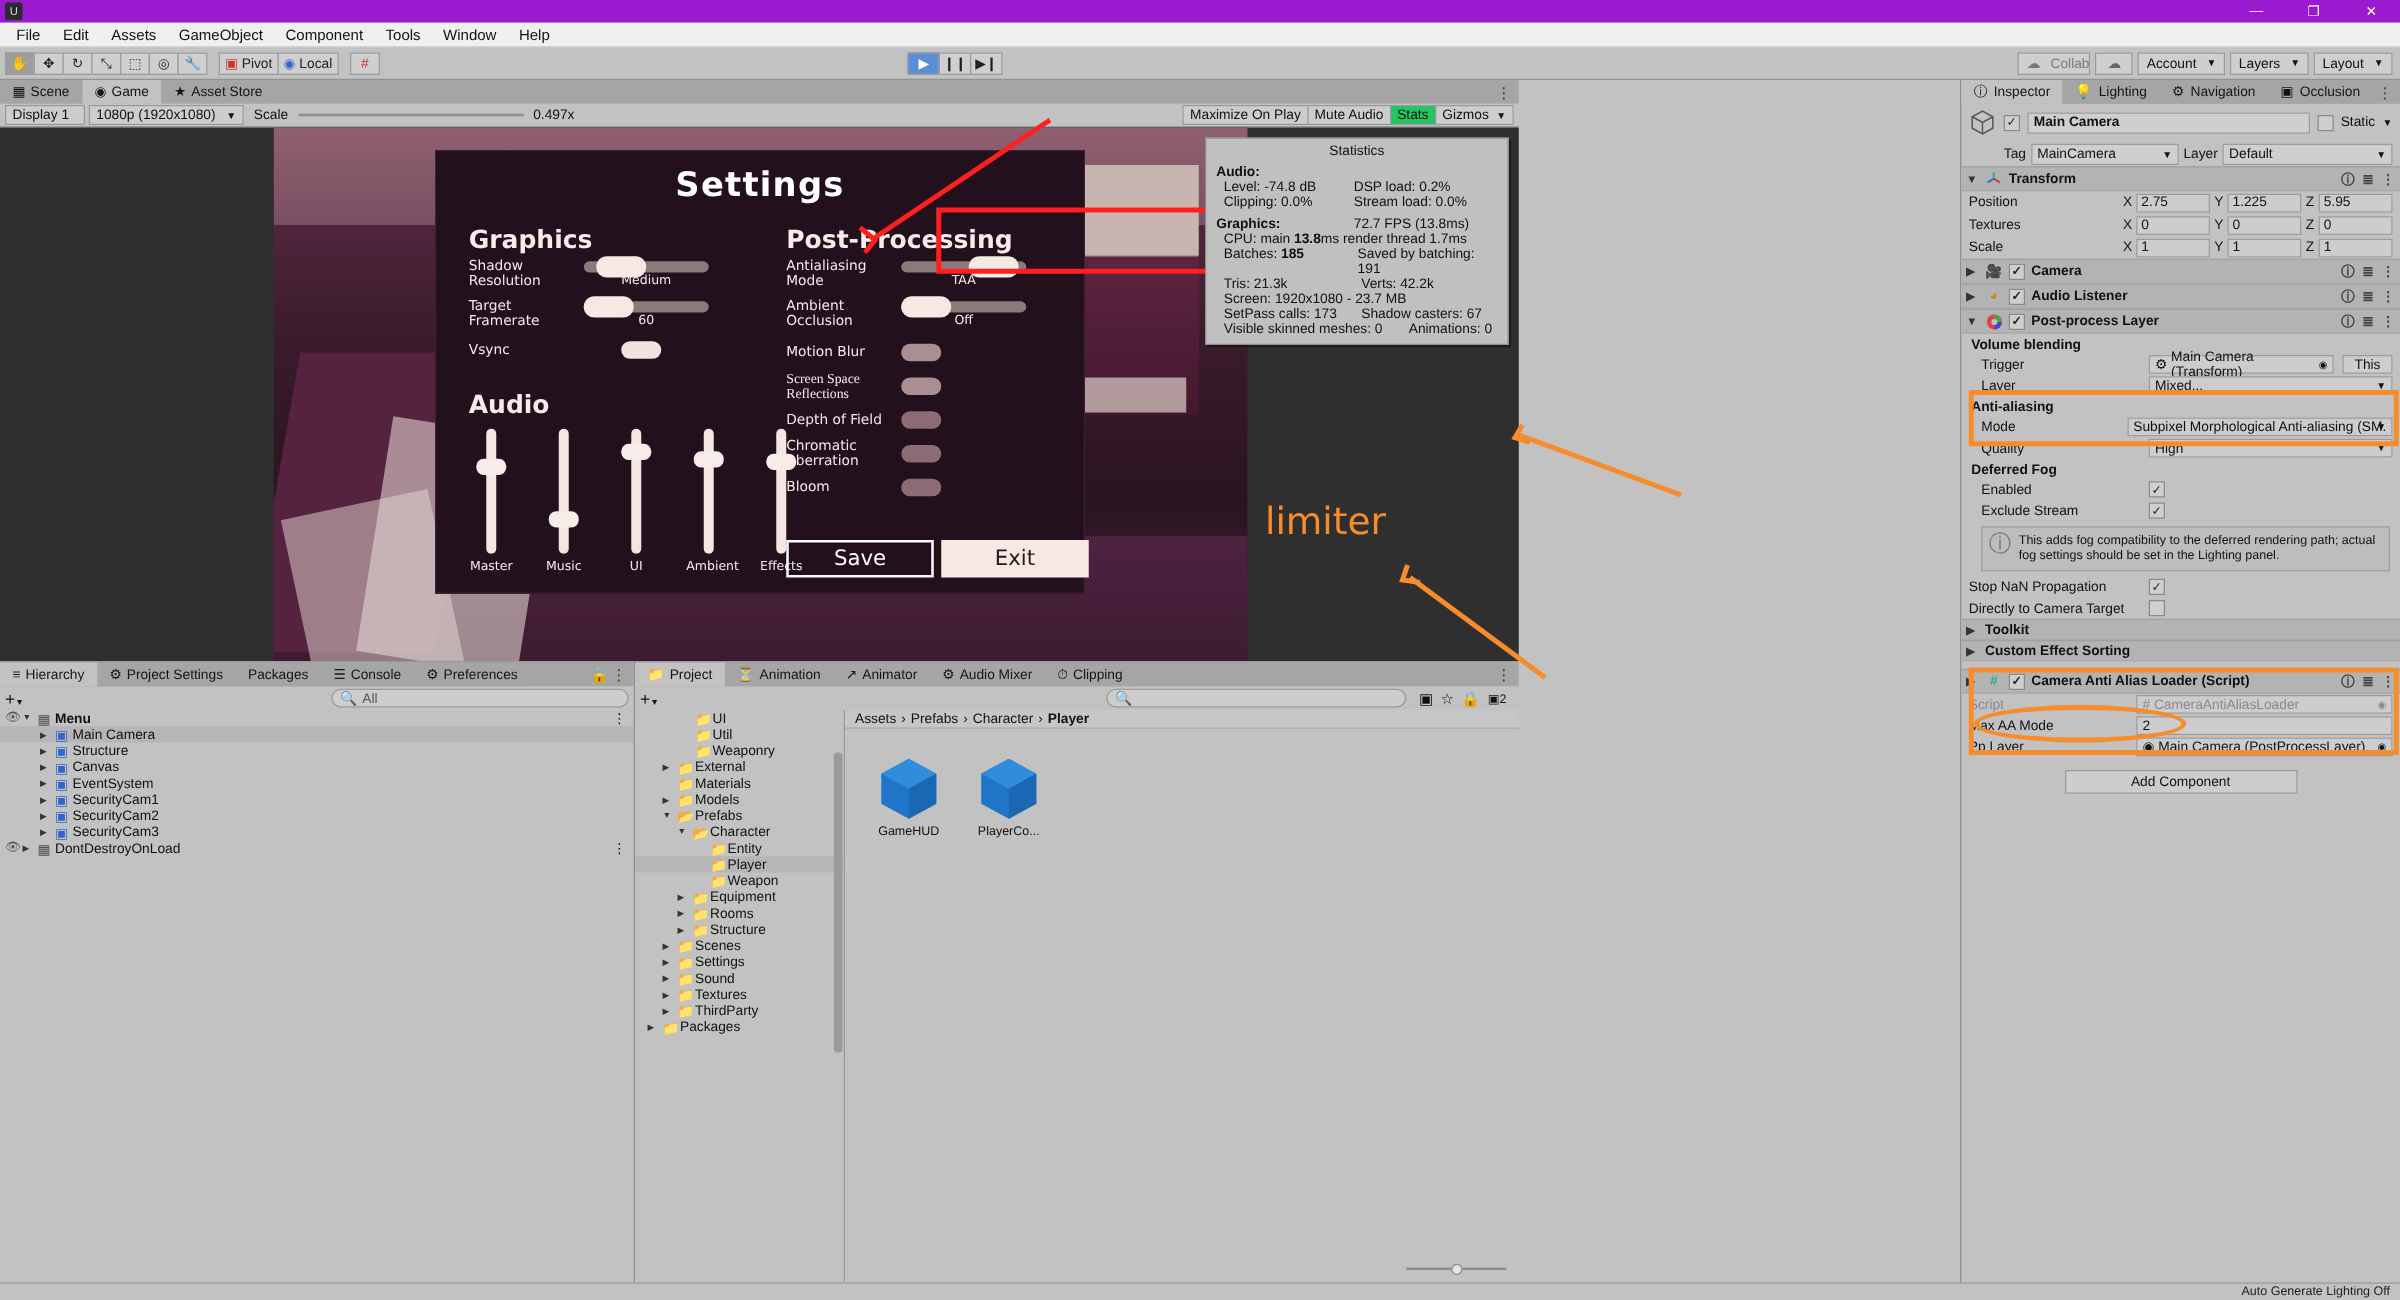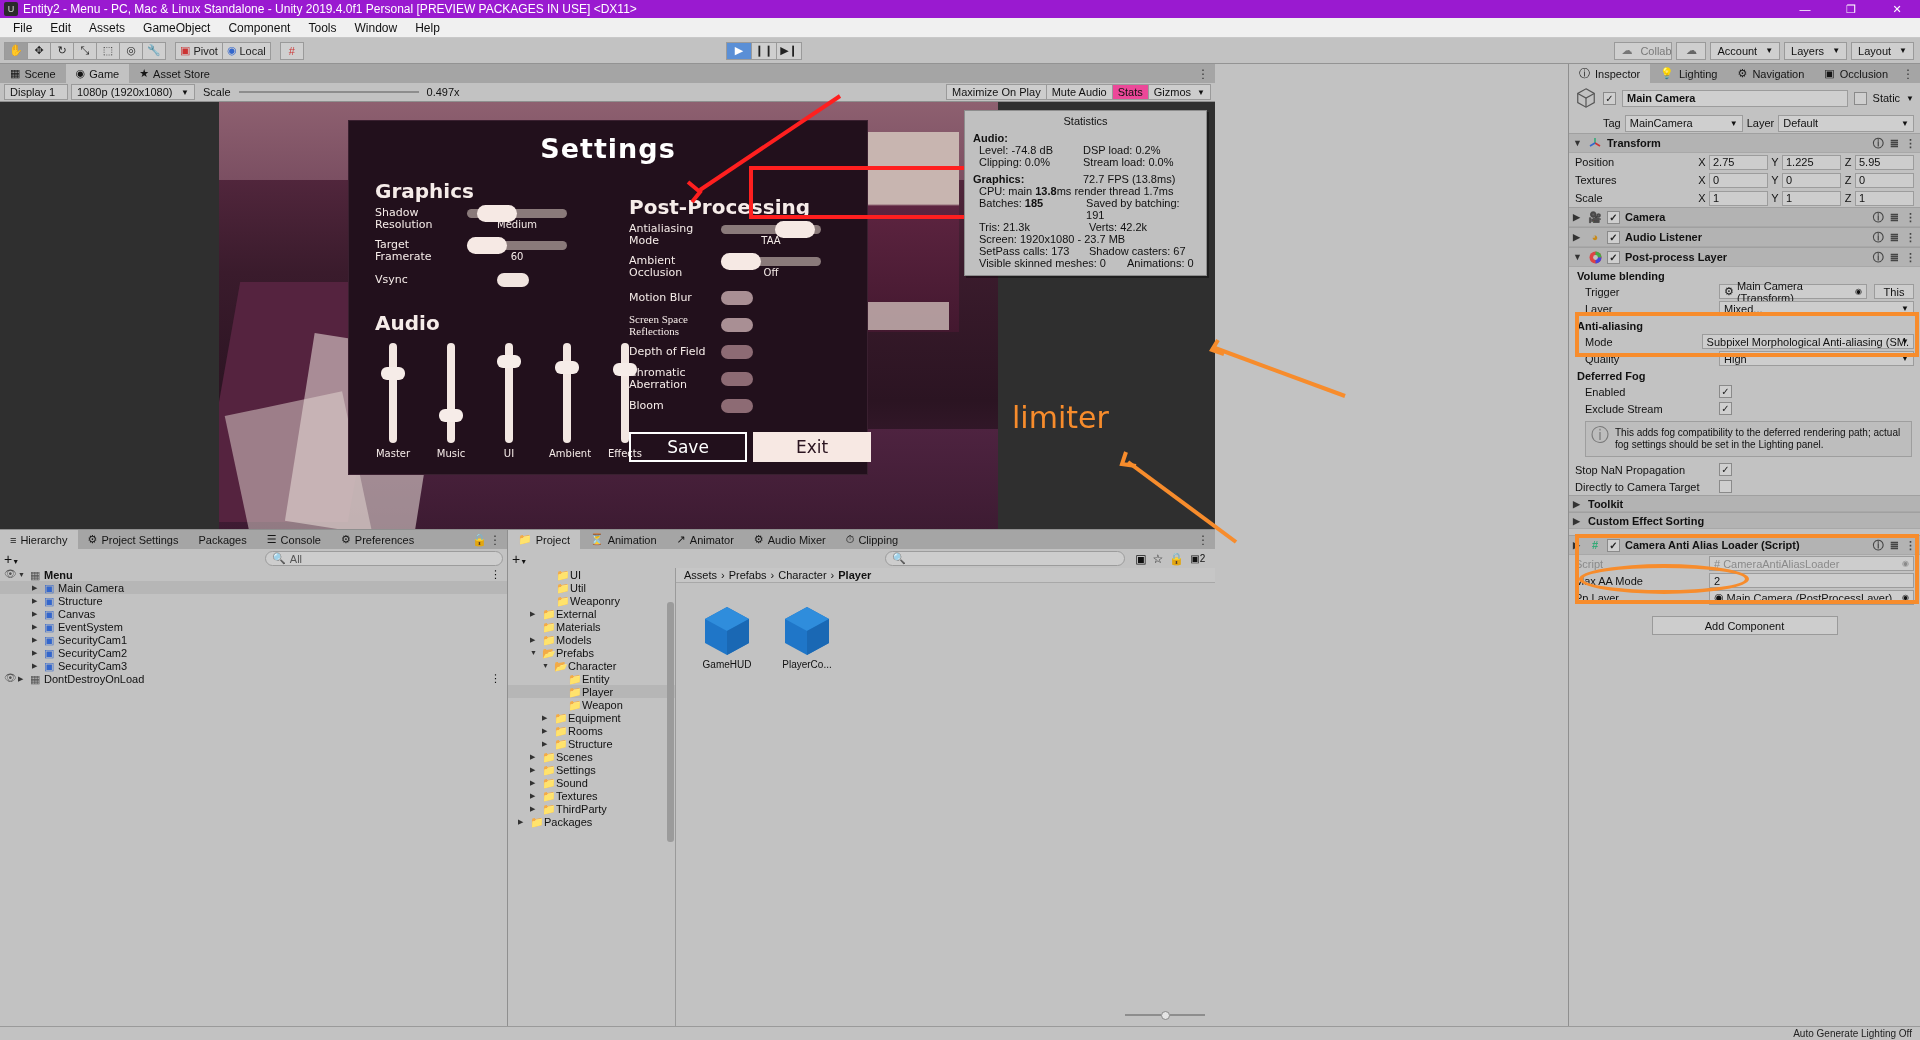--- a/index.html
+++ b/index.html
@@ -51,21 +51,21 @@
 
   
   #gamepanel { position:absolute; left:0; top:0; width:1215px; height:465px; background:#c2c2c2; }
   .tabrow { height:19px; background:#a5a5a5; display:flex; align-items:flex-end; position:relative;}
   .tab { height:19px; padding:0 10px; display:flex; align-items:center; gap:4px; font-size:11px; color:#151515; background:#a5a5a5;}
   .tab.sel { background:#c2c2c2; }
   .tabrow .dots { position:absolute; right:6px; top:3px; font-size:12px; color:#333; letter-spacing:0px;}
   .gametoolbar { height:19px; background:#c2c2c2; display:flex; align-items:center; padding:0 4px; gap:3px; border-bottom:1px solid #8f8f8f; position:relative;}
   .gt { height:16px; border:1px solid #9a9a9a; background:#cdcdcd; display:flex; align-items:center; padding:0 5px; font-size:11px; gap:6px;}
   .gt.flat { border:none; background:transparent; }
-  .gt.on { background:#ec4899; }
+  .gt.on { background:#22c55e; }
   .gt-right { position:absolute; right:4px; display:flex; gap:0; }
   .gt-right .gt { margin-left:-1px; }
   #gameview { position:absolute; left:0; right:0; top:38px; bottom:0; background:#2f2f2f; overflow:hidden; }
 
   
   #render {
     position:absolute; left:219px; top:0; width:779px; height:427px;
     background:
       linear-gradient(180deg,#6f3d52 0%,#51263c 18%,#3a1b2c 40%,#2b1422 70%,#45203a 100%);
     overflow:hidden;
@@ -83,21 +83,21 @@
   #render .redglow { position:absolute; left:380px; bottom:80px; width:260px;height:26px;background:radial-gradient(ellipse at center,#ff2a2a,transparent 72%); opacity:.85;}
 
   
   #settingsui {
     position:absolute; left:129px; top:18px; width:520px; height:355px;
     background:#22101c; border:1px solid #3a2030; color:#f6ece9;
     font-family:"DejaVu Sans", sans-serif;
   }
   #settingsui .title { text-align:center; font-size:27px; font-weight:bold; letter-spacing:1px; margin-top:12px; color:#fff;}
   .colL { position:absolute; left:26px; top:58px; width:240px;}
-  .colR { position:absolute; left:280px; top:74px; width:230px;}
+  .colR { position:absolute; left:280px; top:58px; width:230px;}
   .secthead { font-size:20px; font-weight:bold; margin-bottom:4px; }
   .setrow { display:flex; align-items:center; margin-bottom:8px; font-size:11px; }
   .setlbl { width:92px; line-height:12px; }
   .sldwrap { position:relative; width:100px; }
   .sld { height:9px; background:#8a7a7a; border-radius:5px; position:relative;}
   .knob { position:absolute; top:-4px; width:40px;height:17px;background:#f6e9e4;border-radius:9px;}
   .sldval { text-align:center; font-size:10px; margin-top:1px;}
   .toggle { width:32px;height:14px;border-radius:7px;background:#f1e4df;}
   .toggle.off { background:#a98f94; }
   .toggle.dim { background:#8d6b74; }
@@ -182,21 +182,20 @@
   #annotations { position:absolute; inset:0; pointer-events:none; }
   .anntext { position:absolute; font-family:"DejaVu Sans", sans-serif; }
   #ann-camera { left:537px; top:46px; font-size:34px; color:#f49ac4; }
   #ann-limiter { left:1012px; top:400px; font-size:30px; color:#f78c2c; }
 </style>
 </head>
 <body>
 
 <div id="titlebar">
   <div class="uicon">U</div>
-  <span>Entity2 - Menu - PC, Mac &amp; Linux Standalone - Unity 2019.4.0f1 Personal [PREVIEW PACKAGES IN USE] &lt;DX11&gt;</span>
   <div class="wbtns">
     <div>—</div>
     <div>❐</div>
     <div class="close">✕</div>
   </div>
 </div>
 
 <div id="menubar">
   <span>File</span>
   <span>Edit</span>

